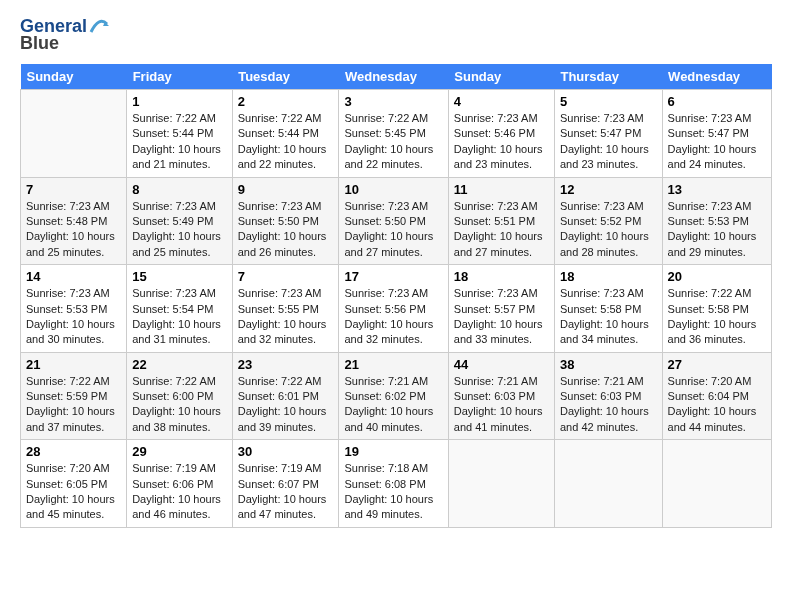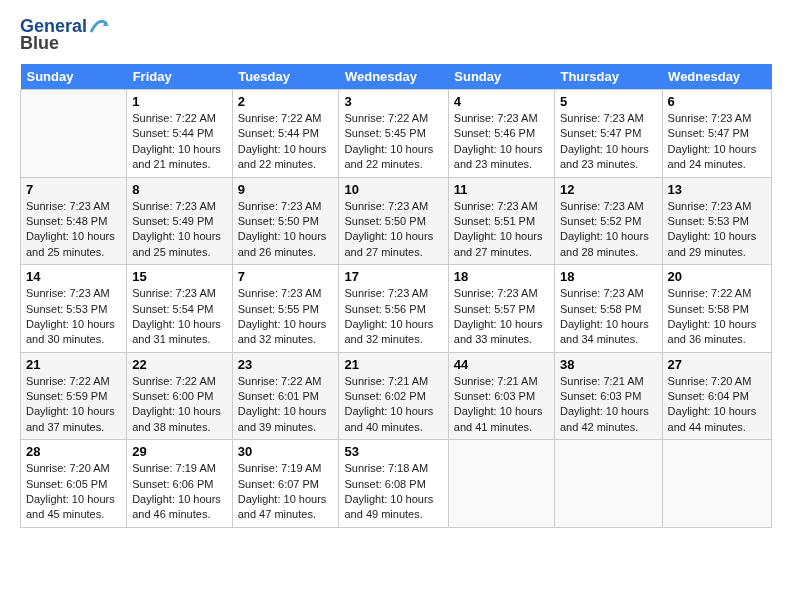--- a/index.html
+++ b/index.html
@@ -326,21 +326,21 @@
 and 46 minutes.</div>
           </td>
           <td>
             <span class="day-number">30</span>
             <div class="day-info" style="white-space: pre-line;">Sunrise: 7:19 AM
 Sunset: 6:07 PM
 Daylight: 10 hours
 and 47 minutes.</div>
           </td>
           <td>
-            <span class="day-number">53</span>
+            <span class="day-number">19</span>
             <div class="day-info" style="white-space: pre-line;">Sunrise: 7:18 AM
 Sunset: 6:08 PM
 Daylight: 10 hours
 and 49 minutes.</div>
           </td>
           <td class="empty"></td>
           <td class="empty"></td>
           <td class="empty"></td>
         </tr>
       </tbody>

